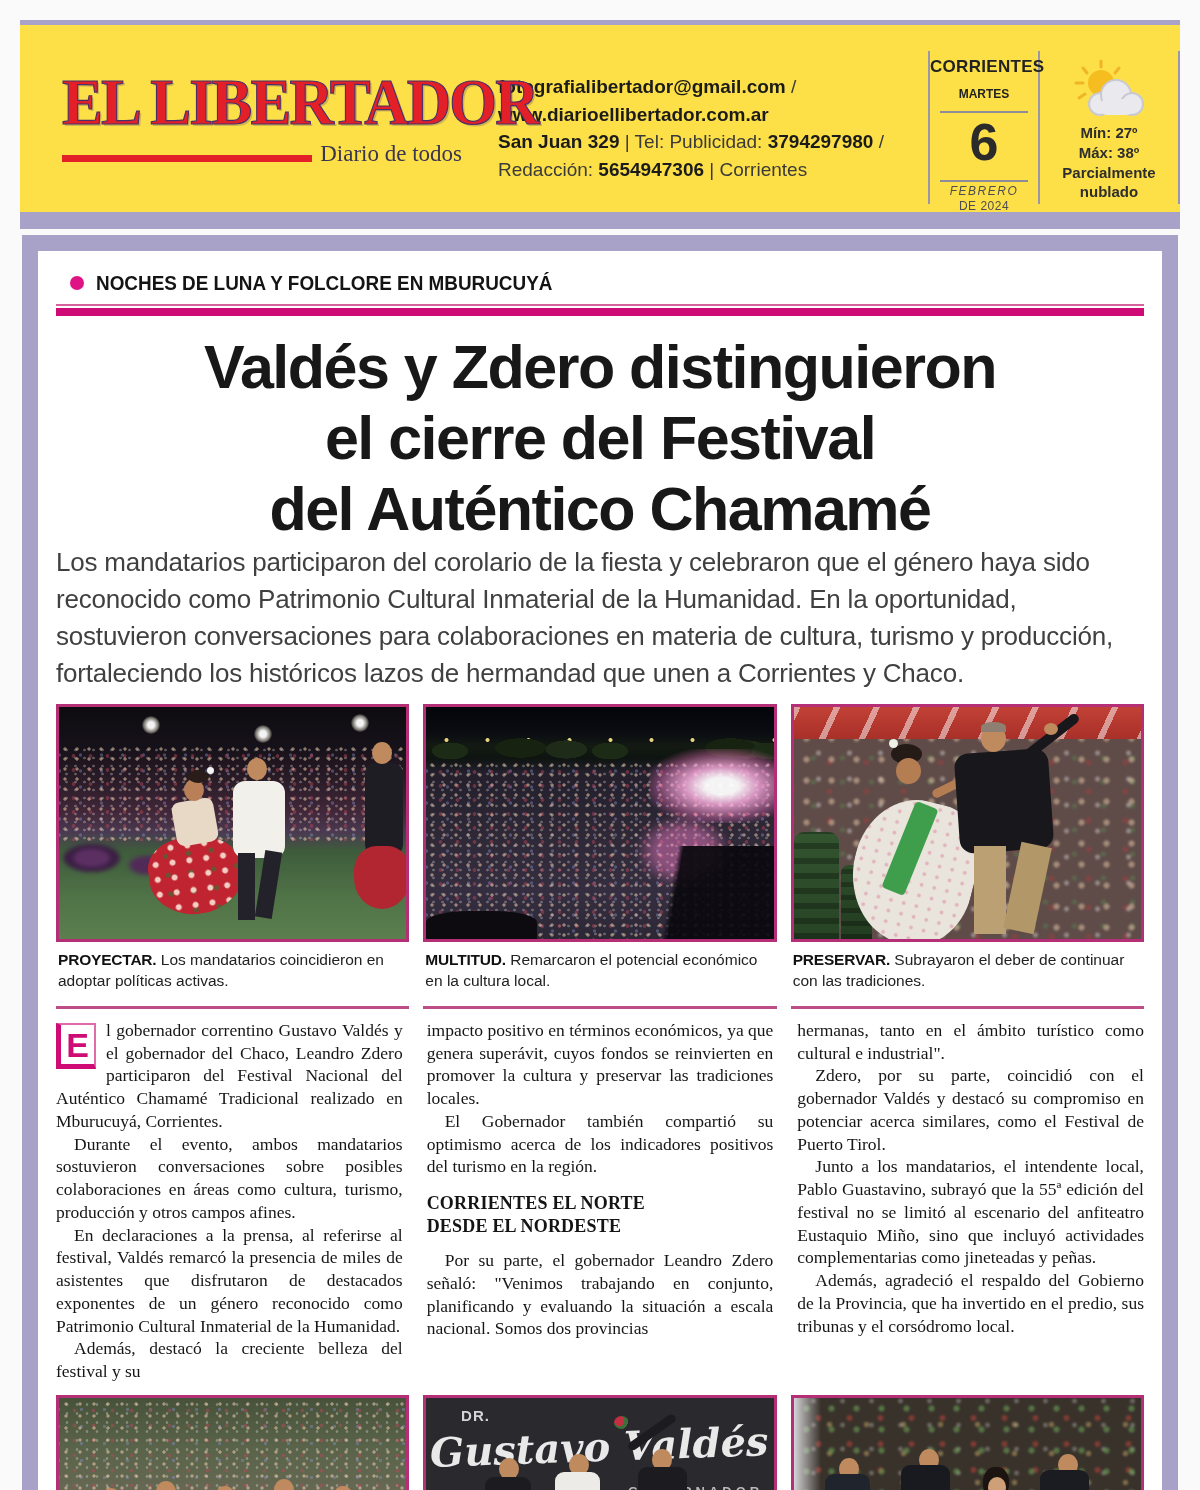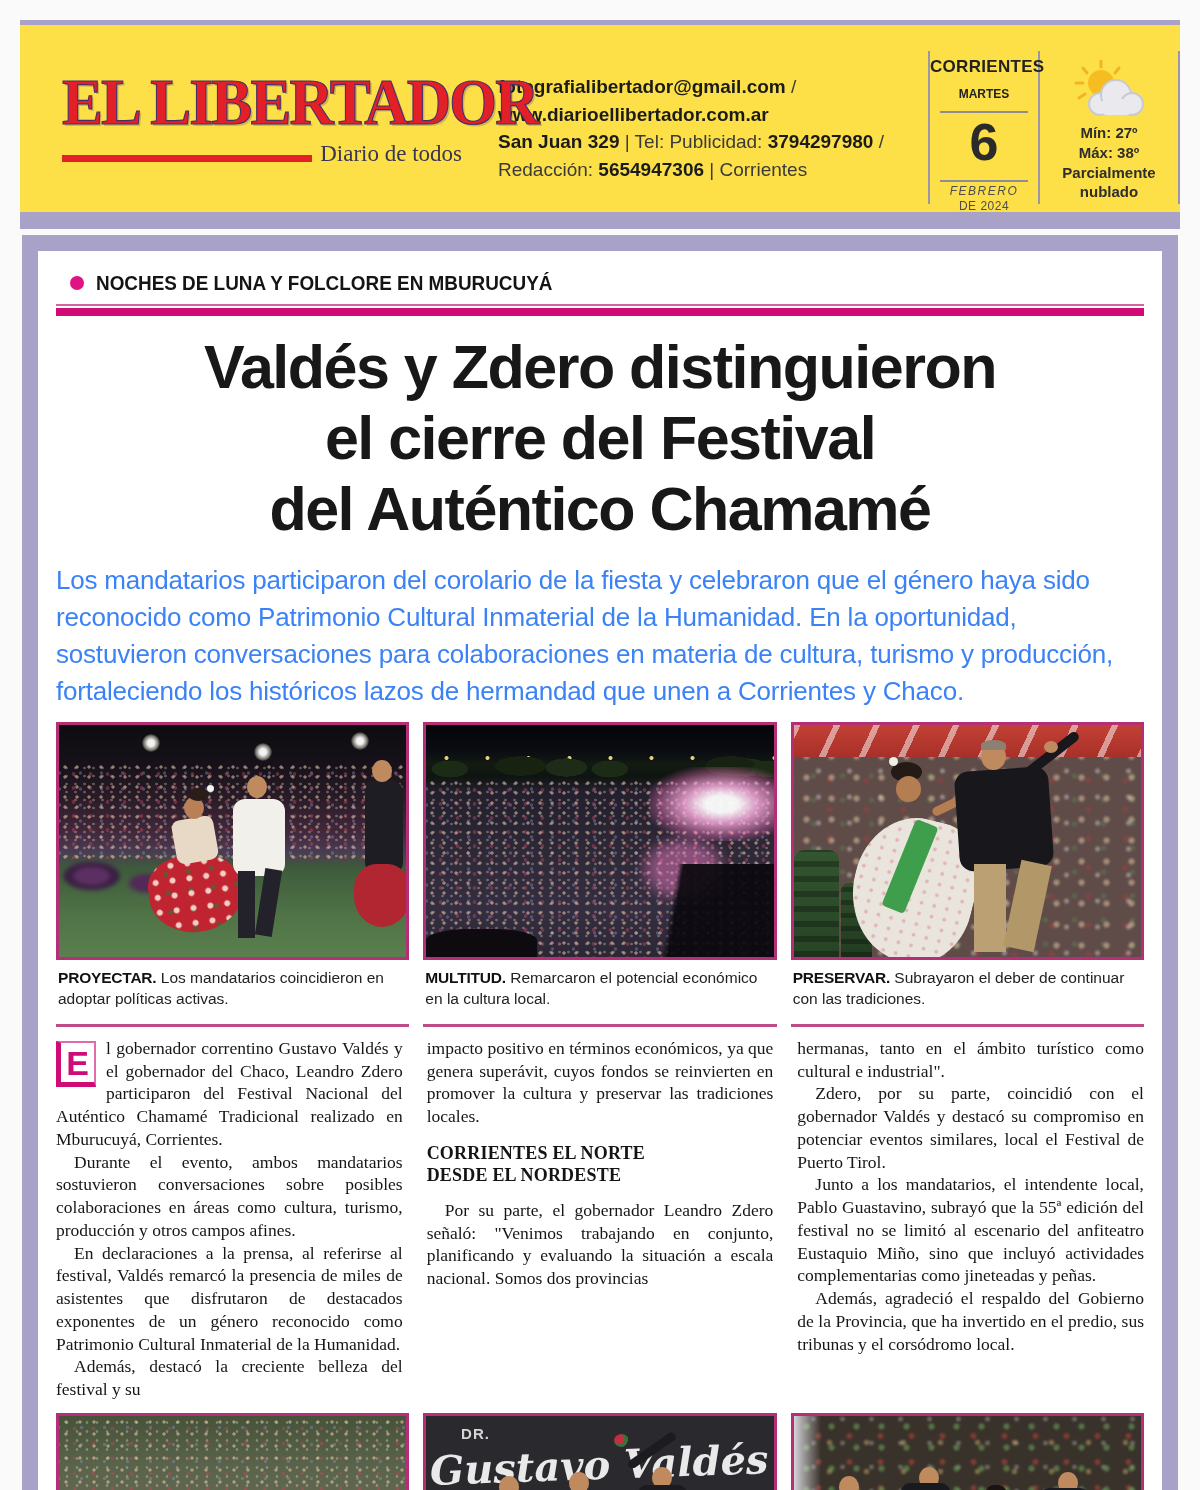--- a/index.html
+++ b/index.html
@@ -37,21 +37,21 @@
   
   .frame { margin:6px 22px 0 22px; border:16px solid #a8a2c9; background:#fff; padding:14px 18px 10px 18px; }
 
   .kicker-row { display:flex; align-items:center; gap:12px; padding:6px 2px 0 14px; }
   .kicker-dot { width:14px; height:14px; border-radius:50%; background:#e01384; flex:0 0 auto; }
   .kicker-text { font-weight:700; font-size:21px; color:#141414; letter-spacing:0; transform:scaleX(.9); transform-origin:left center; white-space:nowrap; }
   .rule-thin { margin-top:9px; border-top:2px solid #d6619c; }
   .rule-thick { margin-top:2px; height:8px; background:#cf0b76; }
 
   .headline { text-align:center; font-size:61px; font-weight:700; color:#181818; line-height:1.16; letter-spacing:-1.5px; margin-top:16px; }
-  .lede { font-size:26px; color:#3b82f6; line-height:1.42; margin-top:18px; letter-spacing:-.2px; }
+  .lede { font-size:26px; color:#404040; line-height:1.42; letter-spacing:-.2px; }
 
   .photo-grid, .caption-grid, .body-grid { display:grid; grid-template-columns:repeat(3,1fr); column-gap:14px; }
   .photo-grid { margin-top:12px; }
   .photo { position:relative; height:238px; border:3px solid #b52f77; overflow:hidden; background:#222; }
 
   .caption-grid { margin-top:5px; }
   .caption { border-bottom:3px solid #bd4d86; padding:2px 2px 12px 2px; min-height:62px; }
   .caption p { font-size:15.5px; line-height:1.38; color:#222; }
   .caption b { color:#111; letter-spacing:-.2px; }
 
@@ -234,26 +234,27 @@
 
     <div class="body-grid">
       <div class="col">
         <p class="first"><span class="dropcap">E</span><span>l gobernador correntino Gustavo Valdés y el gobernador del Chaco, Leandro Zdero participaron del Festival Nacional del Auténtico Chamamé Tradicional realizado en Mburucuyá, Corrientes.</span></p>
         <p>Durante el evento, ambos mandatarios sostuvieron conversaciones sobre posibles colaboraciones en áreas como cultura, turismo, producción y otros campos afines.</p>
         <p>En declaraciones a la prensa, al referirse al festival, Valdés remarcó la presencia de miles de asistentes que disfrutaron de destacados exponentes de un género reconocido como Patrimonio Cultural Inmaterial de la Humanidad.</p>
         <p>Además, destacó la creciente belleza del festival y su</p>
       </div>
       <div class="col">
         <p class="noindent">impacto positivo en términos económicos, ya que genera superávit, cuyos fondos se reinvierten en promover la cultura y preservar las tradiciones locales.</p>
+        <p>El Gobernador también compartió su optimismo acerca de los indicadores positivos del turismo en la región.</p>
         <h3 class="subhead"><span>CORRIENTES EL NORTE</span><br><span>DESDE EL NORDESTE</span></h3>
         <p>Por su parte, el gobernador Leandro Zdero señaló: "Venimos trabajando en conjunto, planificando y evaluando la situación a escala nacional. Somos dos provincias</p>
       </div>
       <div class="col">
         <p class="noindent">hermanas, tanto en el ámbito turístico como cultural e industrial".</p>
-        <p>Zdero, por su parte, coincidió con el gobernador Valdés y destacó su compromiso en potenciar eventos similares, local el Festival de Puerto Tirol.</p>
+        <p>Zdero, por su parte, coincidió con el gobernador Valdés y destacó su compromiso en potenciar acerca similares, como el Festival de Puerto Tirol.</p>
         <p>Junto a los mandatarios, el intendente local, Pablo Guastavino, subrayó que la 55ª edición del festival no se limitó al escenario del anfiteatro Eustaquio Miño, sino que incluyó actividades complementarias como jineteadas y peñas.</p>
         <p>Además, agradeció el respaldo del Gobierno de la Provincia, que ha invertido en el predio, sus tribunas y el corsódromo local.</p>
       </div>
     </div>
 
     <div class="photo-grid">
 
       <figure class="photo pD">
         <div class="speck-a" style="left:0;right:0;top:0;height:56%;background-size:14px 12px, 19px 15px, 23px 17px, 10px 9px;"></div>
         <div class="hd" style="left:12%;top:39%;"></div>

